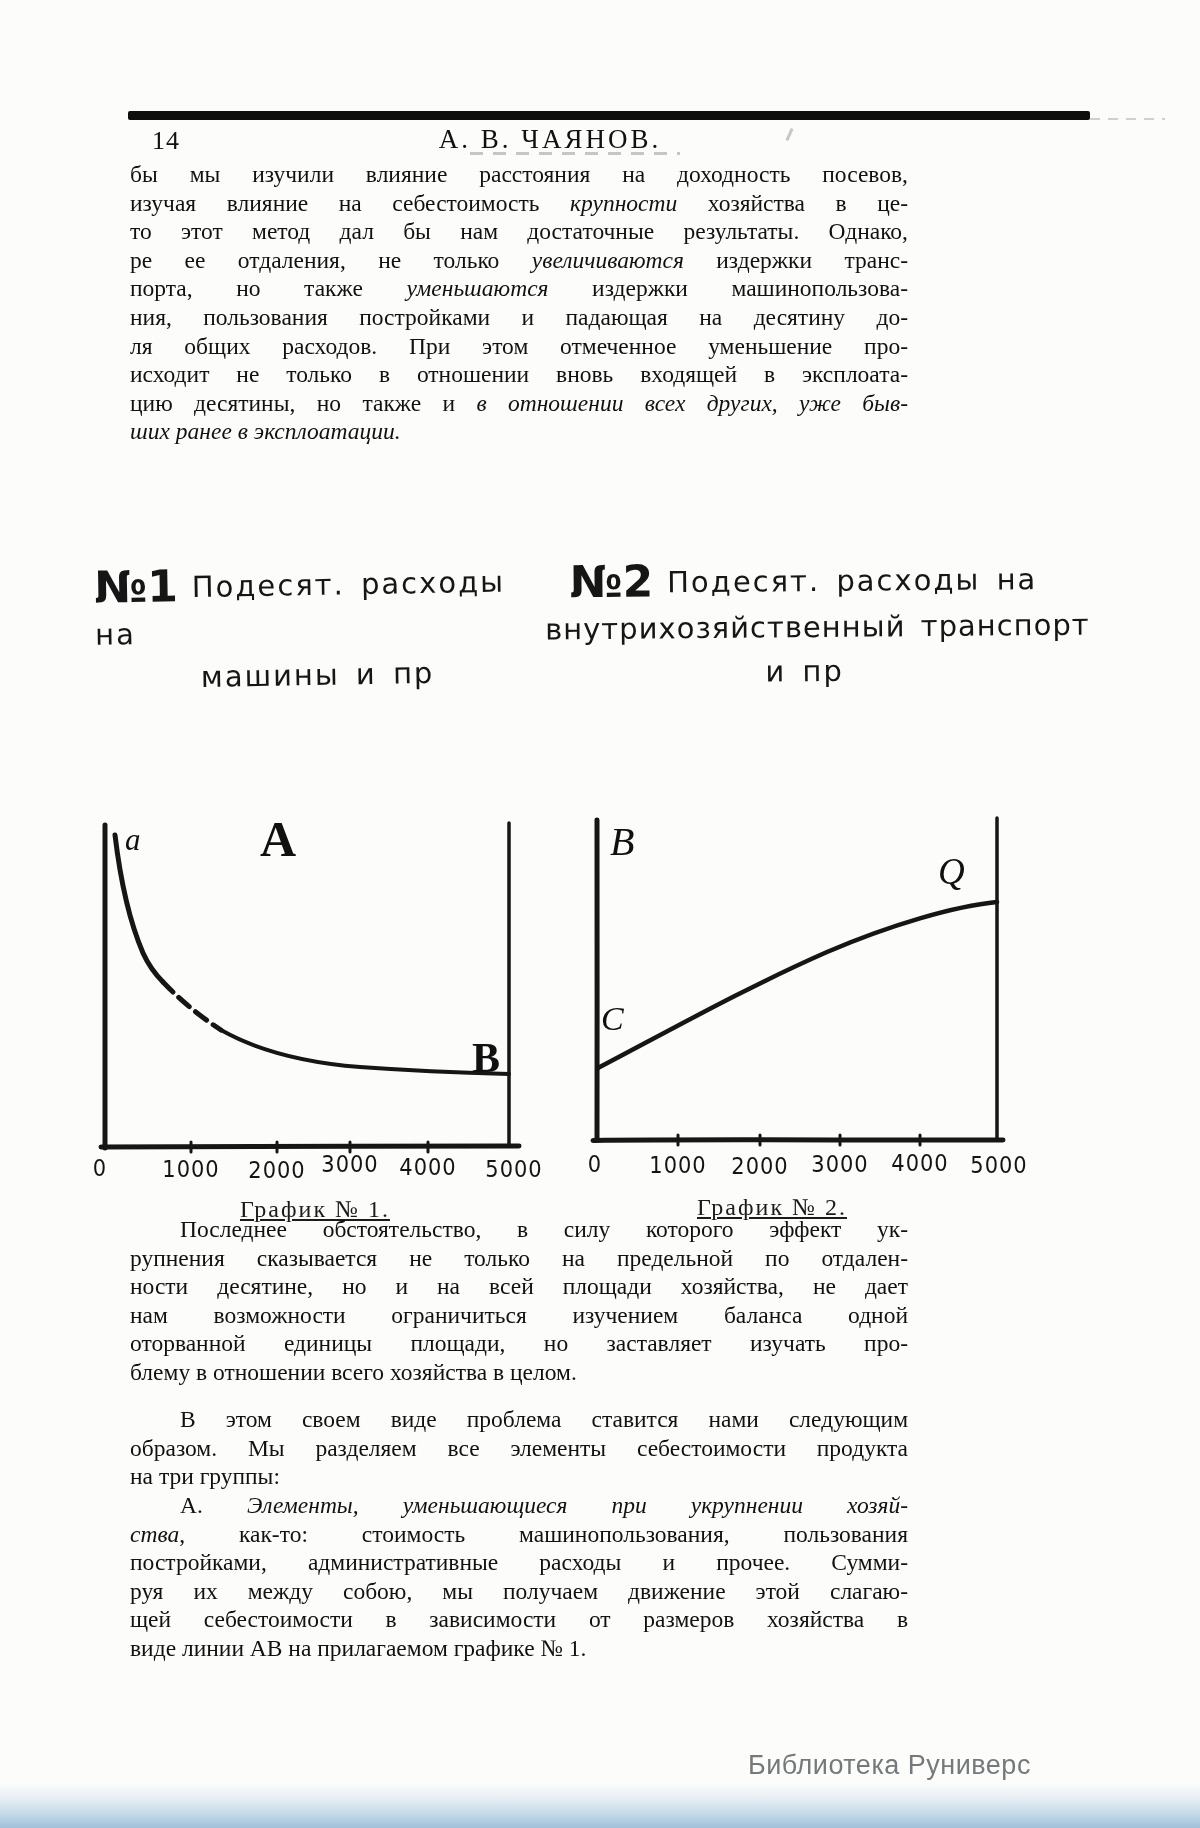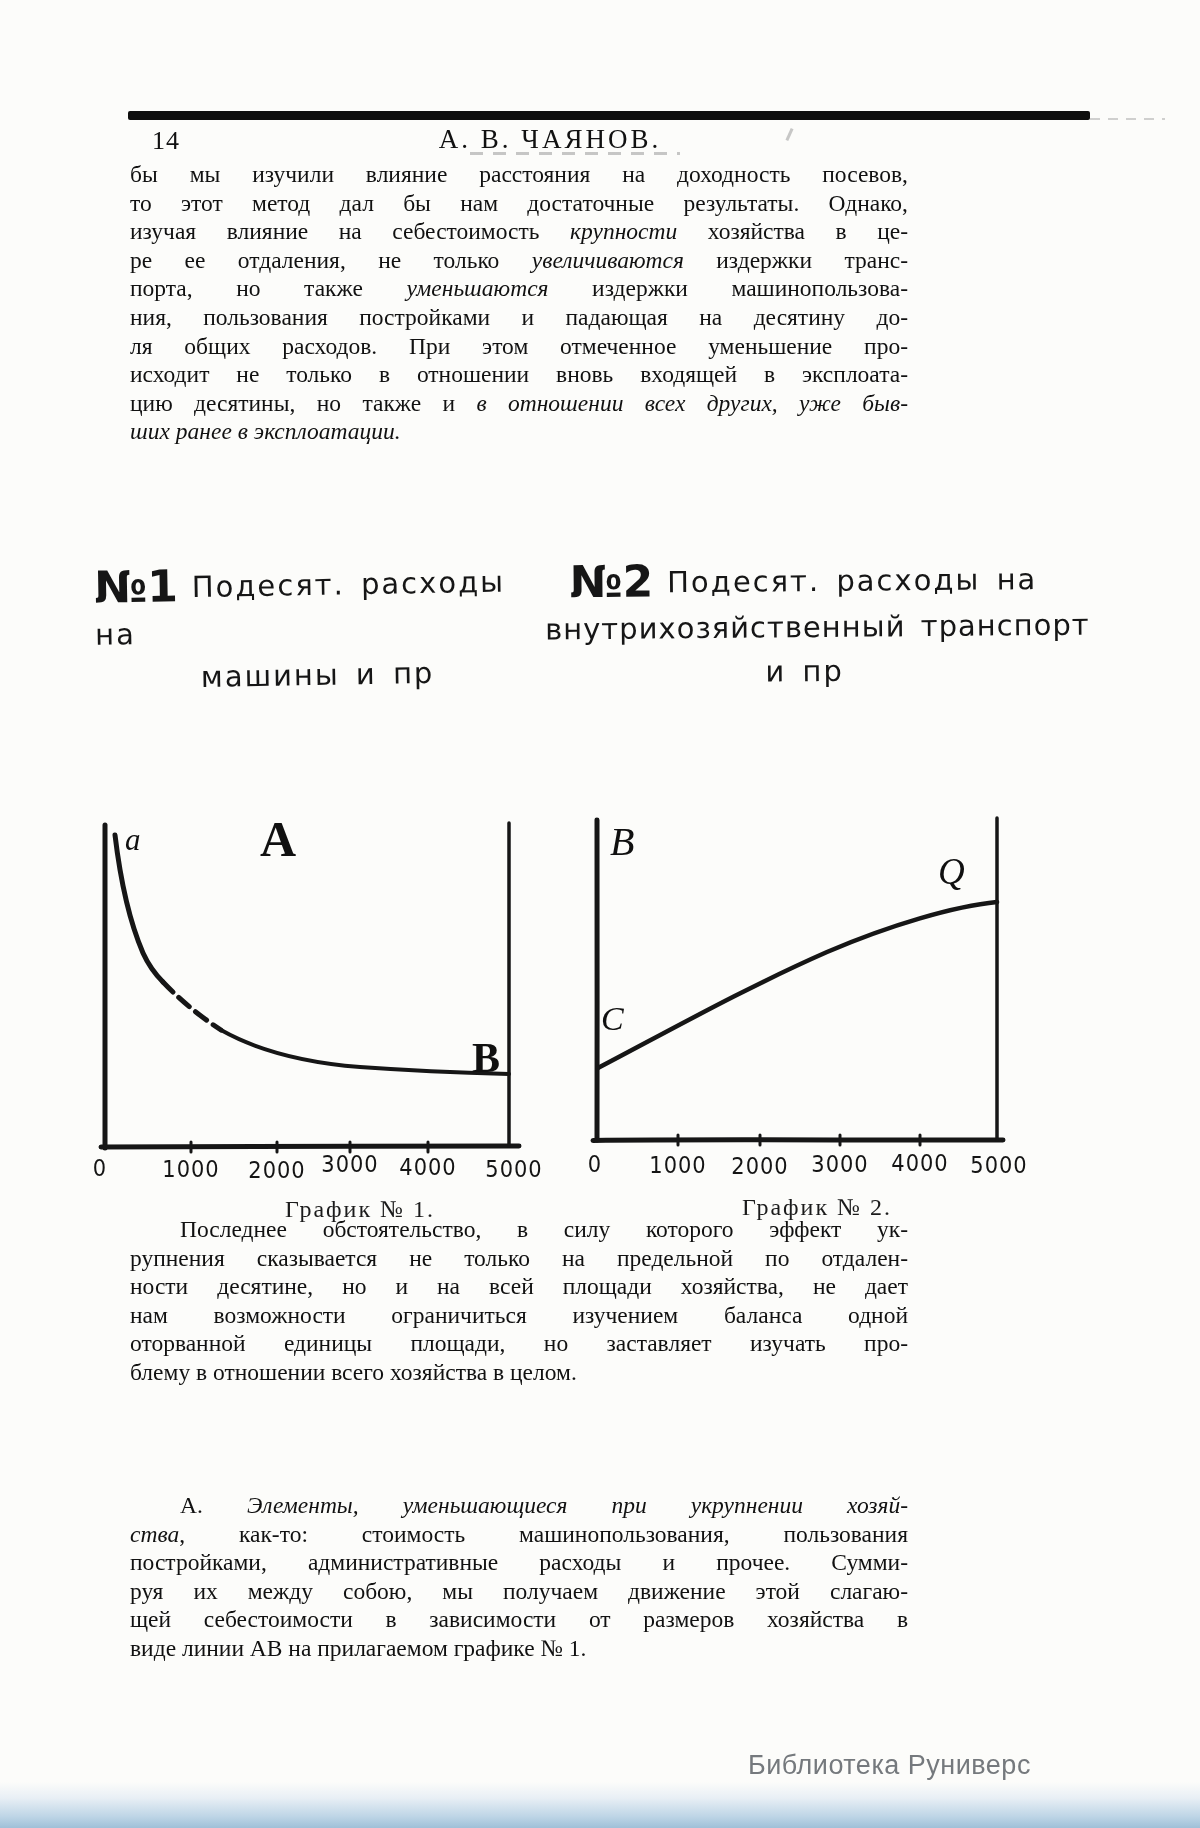--- a/index.html
+++ b/index.html
@@ -29,22 +29,22 @@
   .fig-no{font-size:44px;font-weight:bold;letter-spacing:0;vertical-align:-4px;margin-right:14px;}
   .fig-line{font-size:29px;line-height:44px;}
   
   .chart-letter{position:absolute;color:#101010;}
   
   .tick{
     position:absolute;transform:translateX(-50%) scaleY(1.06);
     font-family:"DejaVu Sans",sans-serif;font-size:21px;color:#141414;letter-spacing:1px;
   }
   .caption{
-    position:absolute;width:240px;text-align:center;
-    font-size:24px;letter-spacing:2px;color:#1b1b1b;
+    position:absolute;width:240px;text-align:left;
+    font-size:24px;letter-spacing:2px;color:#1b1b1b;text-decoration:underline;
   }
   svg{position:absolute;overflow:visible;}
   svg path{fill:none;stroke:#161616;stroke-linecap:round;}
   #watermark{
     left:748px;top:1750px;font-family:"Liberation Sans","DejaVu Sans",sans-serif;
     font-size:27px;color:#75797d;letter-spacing:.5px;
   }
   #bottom-band{
     left:0;top:1782px;width:1200px;height:46px;
     background:linear-gradient(180deg,#fcfcfa 0%,#e8eff5 35%,#bed5e6 75%,#9fc0d8 100%);
@@ -59,22 +59,22 @@
   <div id="page-number" class="abs">14</div>
   <div id="header-title-wrap" class="abs">
     <span id="header-title">А. В. ЧАЯНОВ.</span>
   </div>
   <div class="abs artifact" style="left:470px;top:152px;width:210px;height:3px;background:repeating-linear-gradient(90deg,#9a9a9a 0 13px,transparent 13px 23px);"></div>
   <div class="abs artifact" style="left:788px;top:128px;width:3px;height:13px;transform:rotate(24deg);"></div>
   <div class="abs artifact" style="left:1090px;top:118px;width:75px;height:2px;background:repeating-linear-gradient(90deg,#ababab 0 10px,transparent 10px 18px);"></div>
 
   <div class="para" style="top:160px;">
       <div class="tline"><span>бы мы изучили влияние расстояния на доходность посевов,</span></div>
+      <div class="tline"><span>изучая влияние на себестоимость </span><span class="it">крупности</span><span> хозяйства в це-</span></div>
       <div class="tline"><span>то этот метод дал бы нам достаточные результаты. Однако,</span></div>
-      <div class="tline"><span>изучая влияние на себестоимость </span><span class="it">крупности</span><span> хозяйства в це-</span></div>
       <div class="tline"><span>ре ее отдаления, не только </span><span class="it">увеличиваются</span><span> издержки транс-</span></div>
       <div class="tline"><span>порта, но также </span><span class="it">уменьшаются</span><span> издержки машинопользова-</span></div>
       <div class="tline"><span>ния, пользования постройками и падающая на десятину до-</span></div>
       <div class="tline"><span>ля общих расходов. При этом отмеченное уменьшение про-</span></div>
       <div class="tline"><span>исходит не только в отношении вновь входящей в эксплоата-</span></div>
       <div class="tline"><span>цию десятины, но также и </span><span class="it">в отношении всех других, уже быв-</span></div>
       <div class="tline last"><span class="it">ших ранее в эксплоатации.</span></div>
     </div>
 
   <div class="abs hand" style="left:95px;top:558px;width:430px;transform:rotate(-1deg);">
@@ -137,20 +137,25 @@
   <div class="caption" style="left:697px;top:1194px;">График № 2.</div>
 
   <div class="para" style="top:1215px;">
       <div class="tline indent"><span>Последнее обстоятельство, в силу которого эффект ук-</span></div>
       <div class="tline"><span>рупнения сказывается не только на предельной по отдален-</span></div>
       <div class="tline"><span>ности десятине, но и на всей площади хозяйства, не дает</span></div>
       <div class="tline"><span>нам возможности ограничиться изучением баланса одной</span></div>
       <div class="tline"><span>оторванной единицы площади, но заставляет изучать про-</span></div>
       <div class="tline last"><span>блему в отношении всего хозяйства в целом.</span></div>
     </div>
+  <div class="para" style="top:1405px;">
+      <div class="tline indent"><span>В этом своем виде проблема ставится нами следующим</span></div>
+      <div class="tline"><span>образом. Мы разделяем все элементы себестоимости продукта</span></div>
+      <div class="tline last"><span>на три группы:</span></div>
+    </div>
   <div class="para" style="top:1491px;">
       <div class="tline indent"><span>А. </span><span class="it">Элементы, уменьшающиеся при укрупнении хозяй-</span></div>
       <div class="tline"><span class="it">ства</span><span>, как-то: стоимость машинопользования, пользования</span></div>
       <div class="tline"><span>постройками, административные расходы и прочее. Сумми-</span></div>
       <div class="tline"><span>руя их между собою, мы получаем движение этой слагаю-</span></div>
       <div class="tline"><span>щей себестоимости в зависимости от размеров хозяйства в</span></div>
       <div class="tline last"><span>виде линии АВ на прилагаемом графике № 1.</span></div>
     </div>
 
   <div id="watermark" class="abs">Библиотека Руниверс</div>

